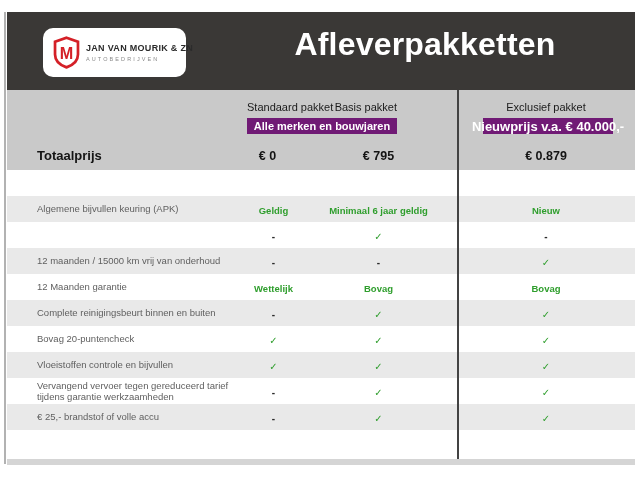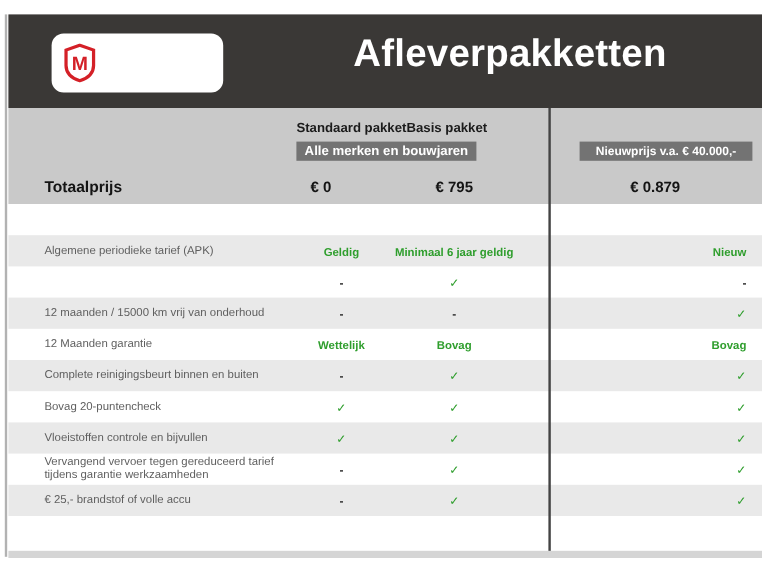--- a/index.html
+++ b/index.html
@@ -50,35 +50,35 @@
   
   .band {
     position: absolute; left: 7px; top: 90px;
     width: 628px; height: 80px;
     background: #c9c9c9;
   }
   .hdr-pair {
     position: absolute; left: 240px; top: 11px; width: 150px;
     display: flex; justify-content: space-between;
   }
-  .col-hdr { font-size: 11px; font-weight: bold; color: #1b1b1b; white-space: nowrap; }
+  .col-hdr { font-size: 11px; font-weight: normal; color: #1b1b1b; white-space: nowrap; }
   .hdr-exclusief {
     position: absolute; left: 463px; top: 11px; width: 152px;
     text-align: center;
   }
   .badge {
     position: absolute; top: 28px; height: 16px;
-    background: #737373; color: #ffffff;
+    background: #701a75; color: #ffffff;
     font-size: 11px; font-weight: bold;
     display: flex; align-items: center; justify-content: center;
     white-space: nowrap;
     text-align: right;
   }
   .badge-left  { left: 240px; width: 150px; }
-  .badge-right { left: 476px; width: 144px; font-size: 10px; }
+  .badge-right { left: 476px; width: 130px; font-size: 13px; }
   .total-label {
     position: absolute; left: 30px; top: 58px;
     font-size: 13px; font-weight: bold; color: #141414; text-align: center;
   }
   .total-val {
     position: absolute; top: 59px; text-align: center;
     font-size: 12.5px; font-weight: bold; color: #141414;
   }
   .total-st { left: 203px; width: 115px; }
   .total-ba { left: 318px; width: 107px; }
@@ -91,23 +91,23 @@
   .row { position: relative; height: 26px; }
   .row.grey { background: #e9e9e9; }
   .cell {
     position: absolute; top: 50%; transform: translateY(-50%);
   }
   .cell-label {
     left: 30px; width: 200px;
     font-size: 9.5px; color: #5f5f5f; line-height: 1.2;
     white-space: pre-line;
   }
-  .cell-st { left: 220px; width: 115px; text-align: center; }
+  .cell-st { left: 209px; width: 115px; text-align: center; }
   .cell-ba { left: 318px; width: 107px; text-align: center; }
-  .cell-ex { left: 463px; width: 152px; text-align: right; }
+  .cell-ex { left: 463px; width: 152px; text-align: center; }
   .feature-text { font-size: 9.5px; font-weight: bold; color: #2f9e2d; }
   .check { font-size: 10px; color: #2f9e2d; }
   .dash { font-size: 10px; font-weight: bold; color: #2b2b2b; }
 
   
   .divider-v {
     position: absolute; left: 457px; top: 90px;
     width: 2px; height: 374px; background: #434343;
   }
 
@@ -125,42 +125,47 @@
   <div class="left-rule"></div>
 
   <header class="topbar">
     <div class="logo-card">
       <span class="shield-wrap">
         <svg width="27" height="33" viewBox="0 0 40 48">
           <path d="M20 2 L37 8 V27 C37 37 29 43 20 46 C11 43 3 37 3 27 V8 Z" fill="#ffffff" stroke="#d42027" stroke-width="4"></path>
           <text x="20" y="33" text-anchor="middle" font-family="Liberation Sans, sans-serif" font-size="24" font-weight="bold" fill="#d42027">M</text>
         </svg>
       </span>
+      <span class="logo-text">
+        <span class="logo-name">JAN VAN MOURIK &amp; ZN</span>
+        <span class="logo-sub">AUTOBEDRIJVEN</span>
+      </span>
     </div>
     <h1 class="title">Afleverpakketten</h1>
   </header>
 
   <section class="band">
     <div class="hdr-pair">
       <span class="col-hdr">Standaard pakket</span>
       <span class="col-hdr">Basis pakket</span>
     </div>
+    <div class="col-hdr hdr-exclusief">Exclusief pakket</div>
 
     <div class="badge badge-left">Alle merken en bouwjaren</div>
     <div class="badge badge-right">Nieuwprijs v.a. € 40.000,-</div>
 
     <div class="total-label">Totaalprijs</div>
     <div class="total-val total-st">€ 0</div>
     <div class="total-val total-ba">€ 795</div>
     <div class="total-val total-ex">€ 0.879</div>
   </section>
 
   <section class="rows" id="rows">
       <div class="row grey">
-        <div class="cell cell-label">Algemene periodieke tarief (APK)</div>
+        <div class="cell cell-label">Algemene bijvullen keuring (APK)</div>
         <div class="cell cell-st"><span class="feature-text">Geldig</span></div>
         <div class="cell cell-ba"><span class="feature-text">Minimaal 6 jaar geldig</span></div>
         <div class="cell cell-ex"><span class="feature-text">Nieuw</span></div>
       </div>
       <div class="row">
         <div class="cell cell-st"><span class="dash">-</span></div>
         <div class="cell cell-ba"><span class="check">✓</span></div>
         <div class="cell cell-ex"><span class="dash">-</span></div>
       </div>
       <div class="row grey">

